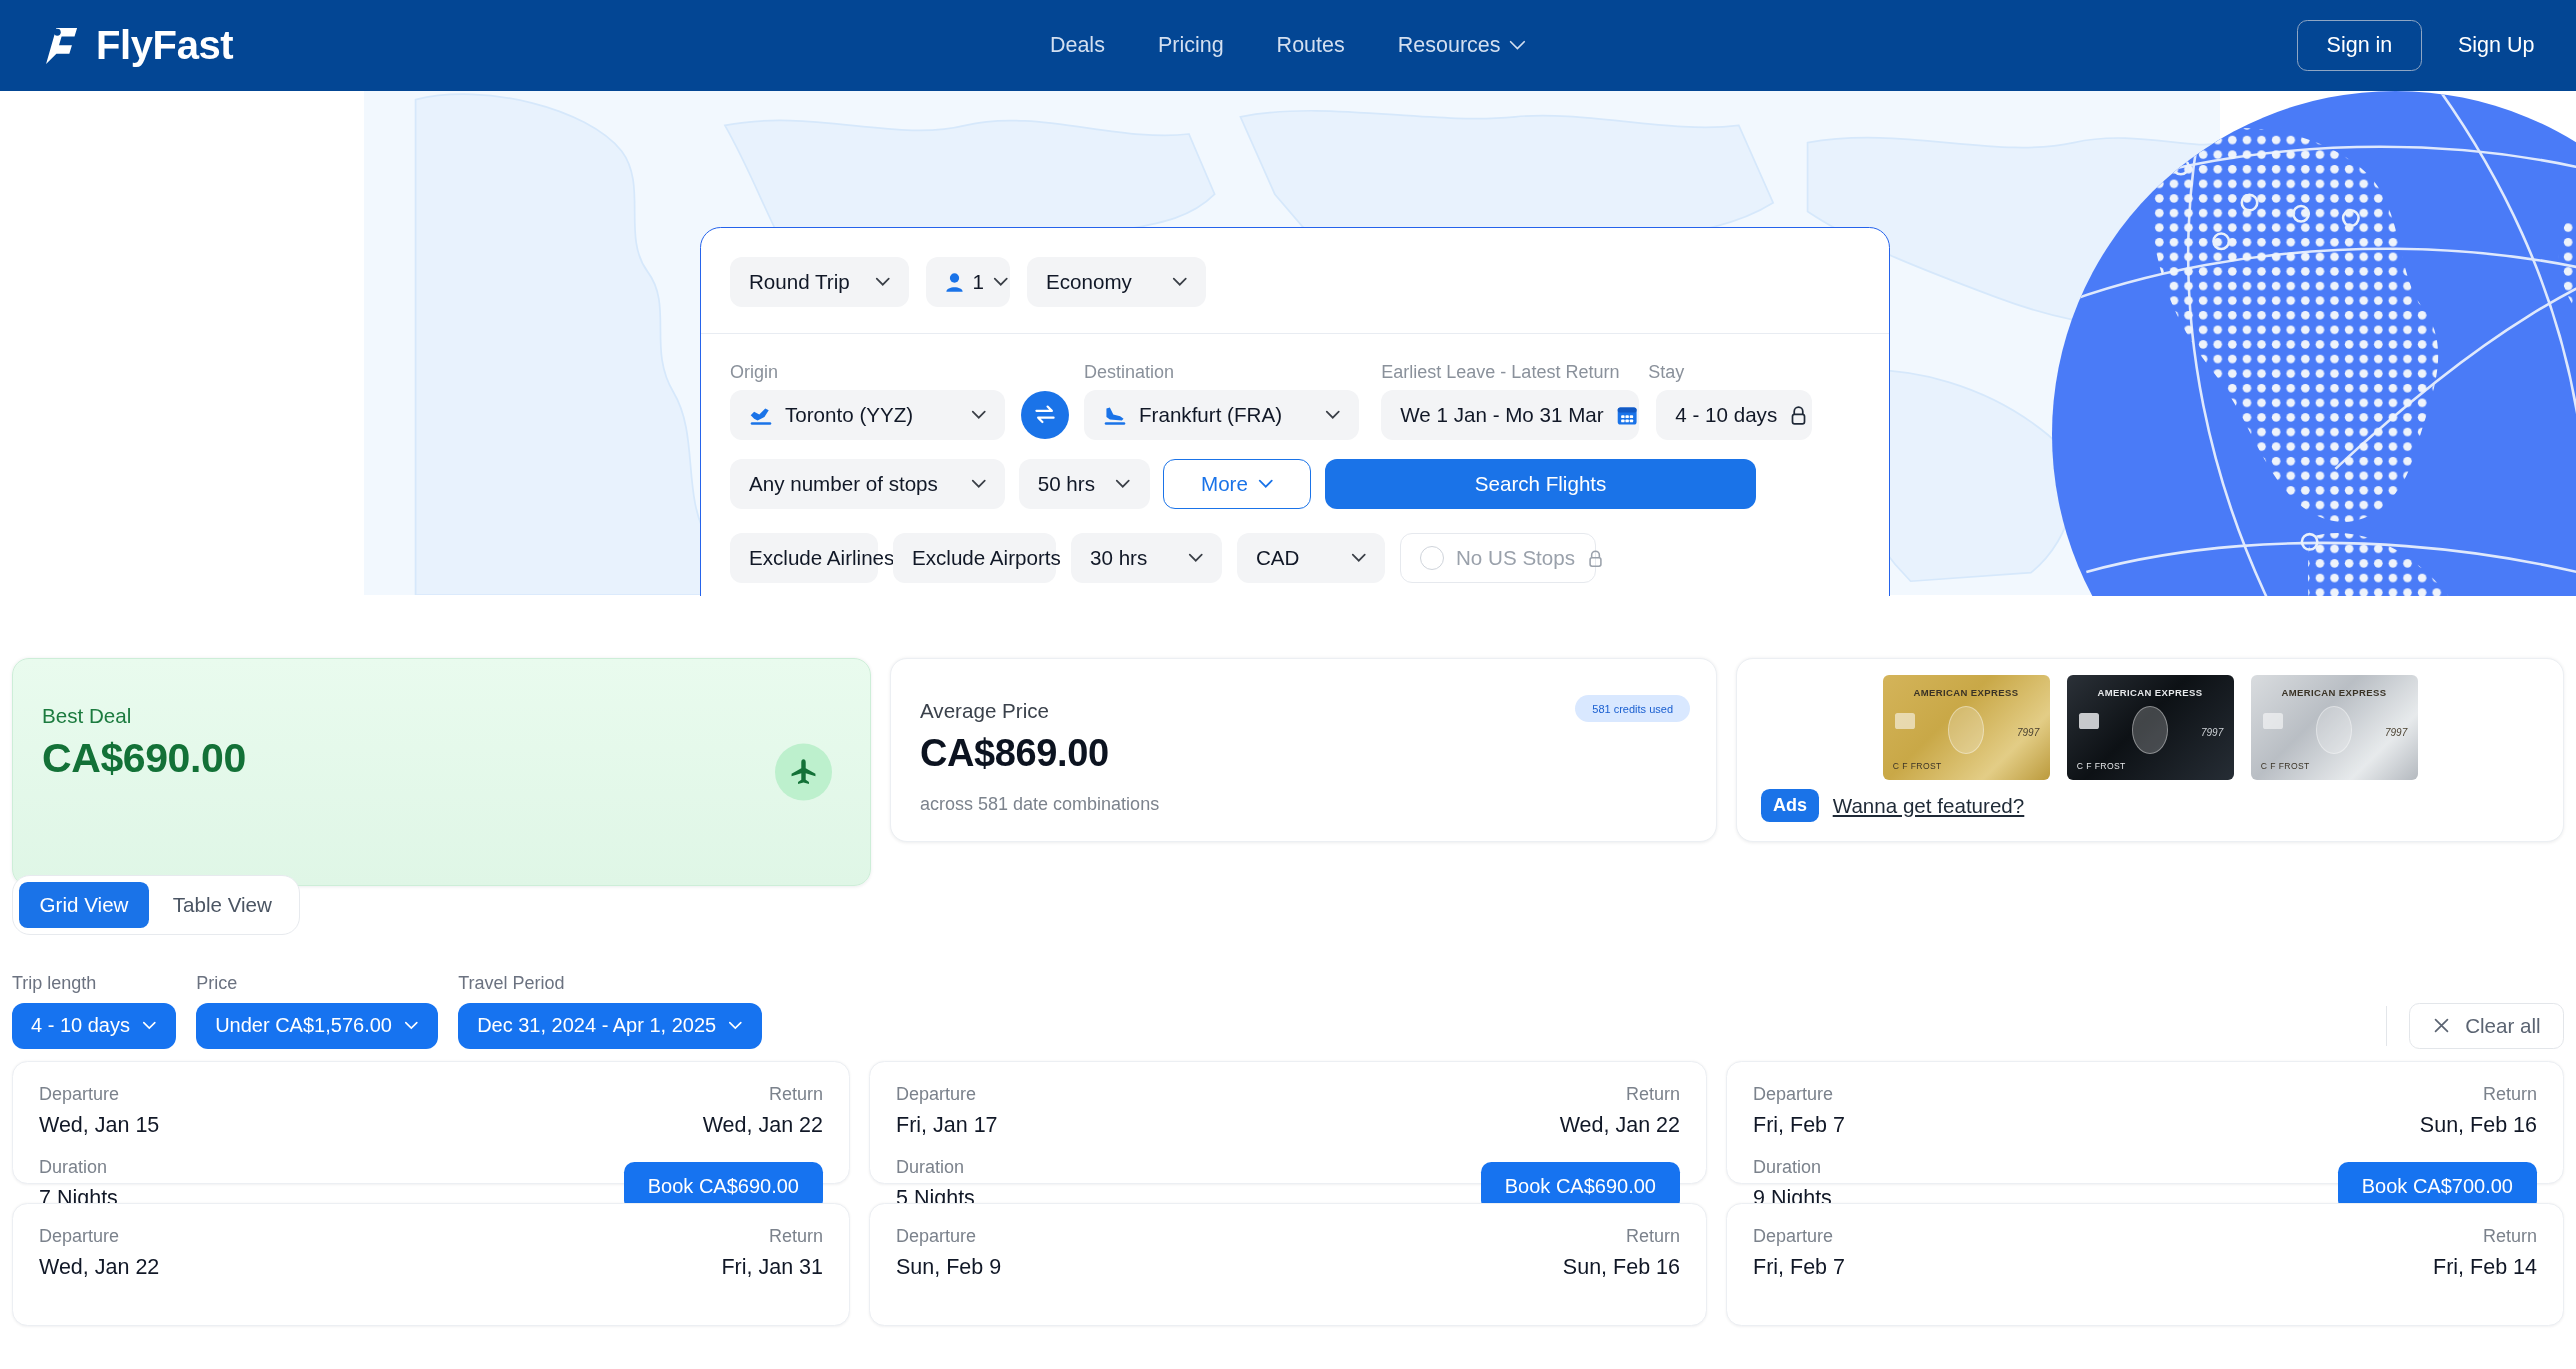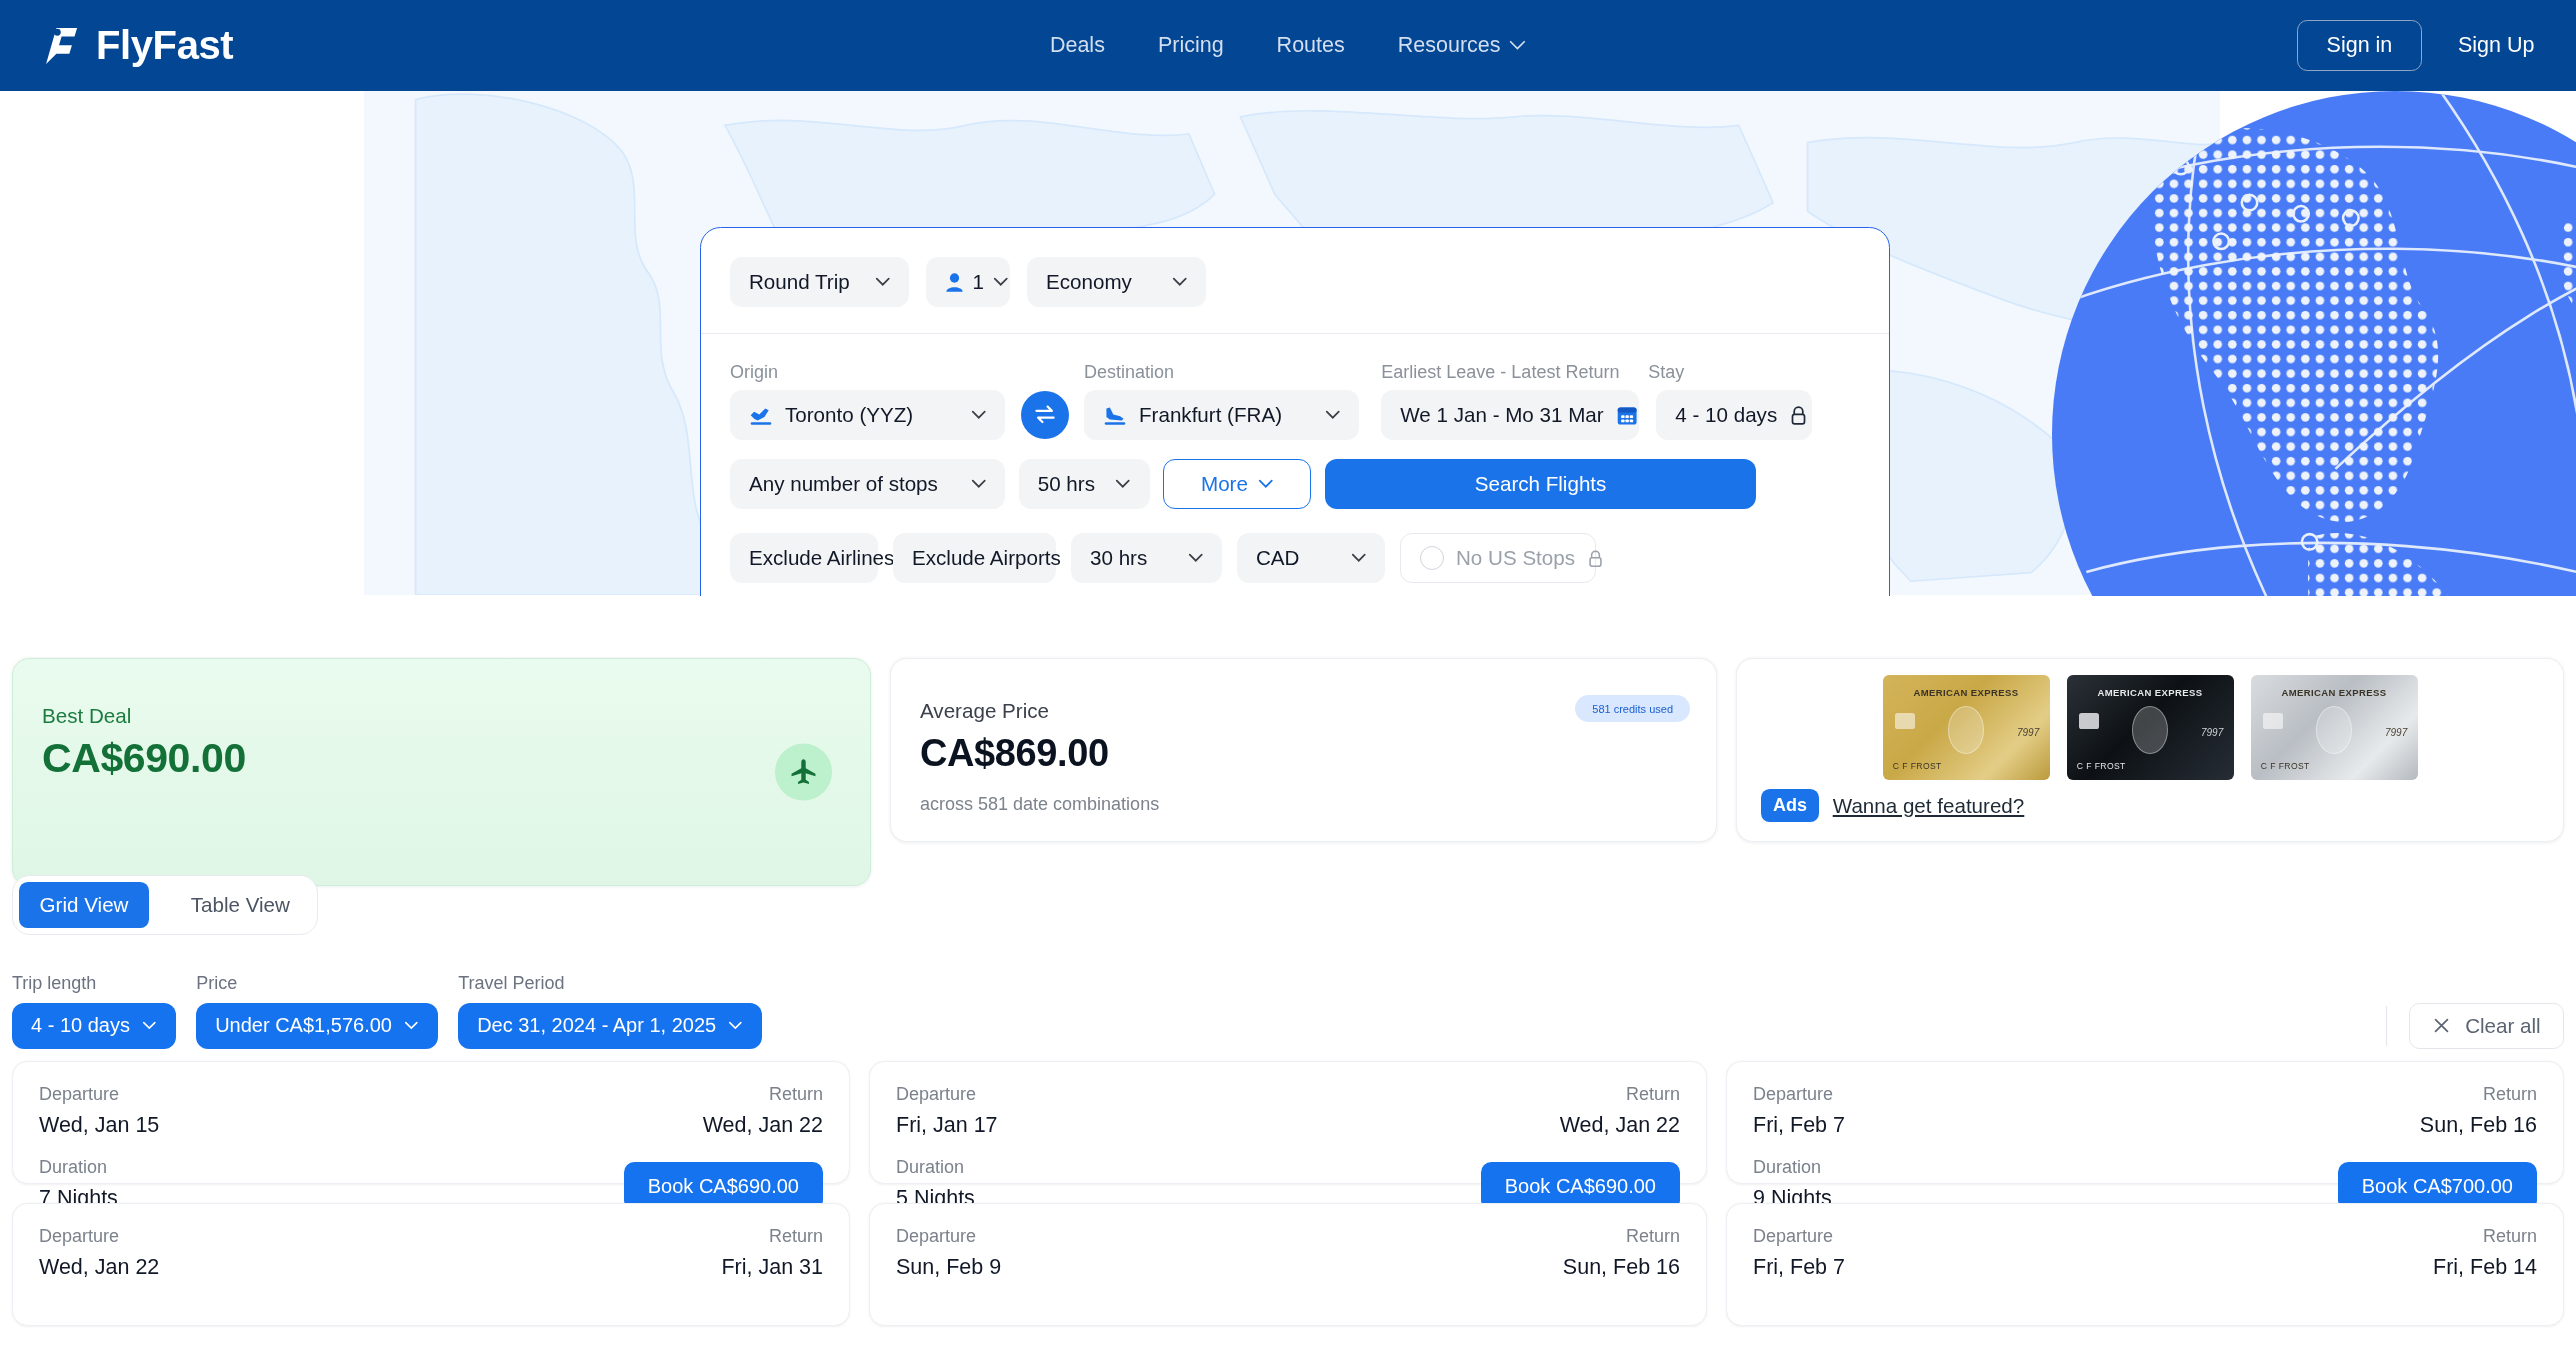--- a/index.html
+++ b/index.html
@@ -224,21 +224,21 @@
     font-size: 18px; font-weight: 700; padding: 6px 12px;
   }
   .ads-link {
     color: #1f2a37; font-size: 20.6px; text-decoration: underline; cursor: pointer;
   }
 
   
   .view-toggle {
     position: absolute; top: 875px; left: 12px;
     background: #ffffff; border: 1.3px solid #e7eaee; border-radius: 18px;
-    padding: 6px; display: flex; gap: 21px;
+    padding: 6px; display: flex; gap: 3px;
   }
   .vt-btn {
     border: none; border-radius: 8.6px; padding: 11.2px 20.6px;
     font-size: 20.6px; cursor: pointer; background: transparent; color: #4b5563;
     font-family: "Liberation Sans", sans-serif; white-space: nowrap;
   }
   .vt-btn.active { background: #1a73e8; color: #ffffff; }
 
   
   .filters {

